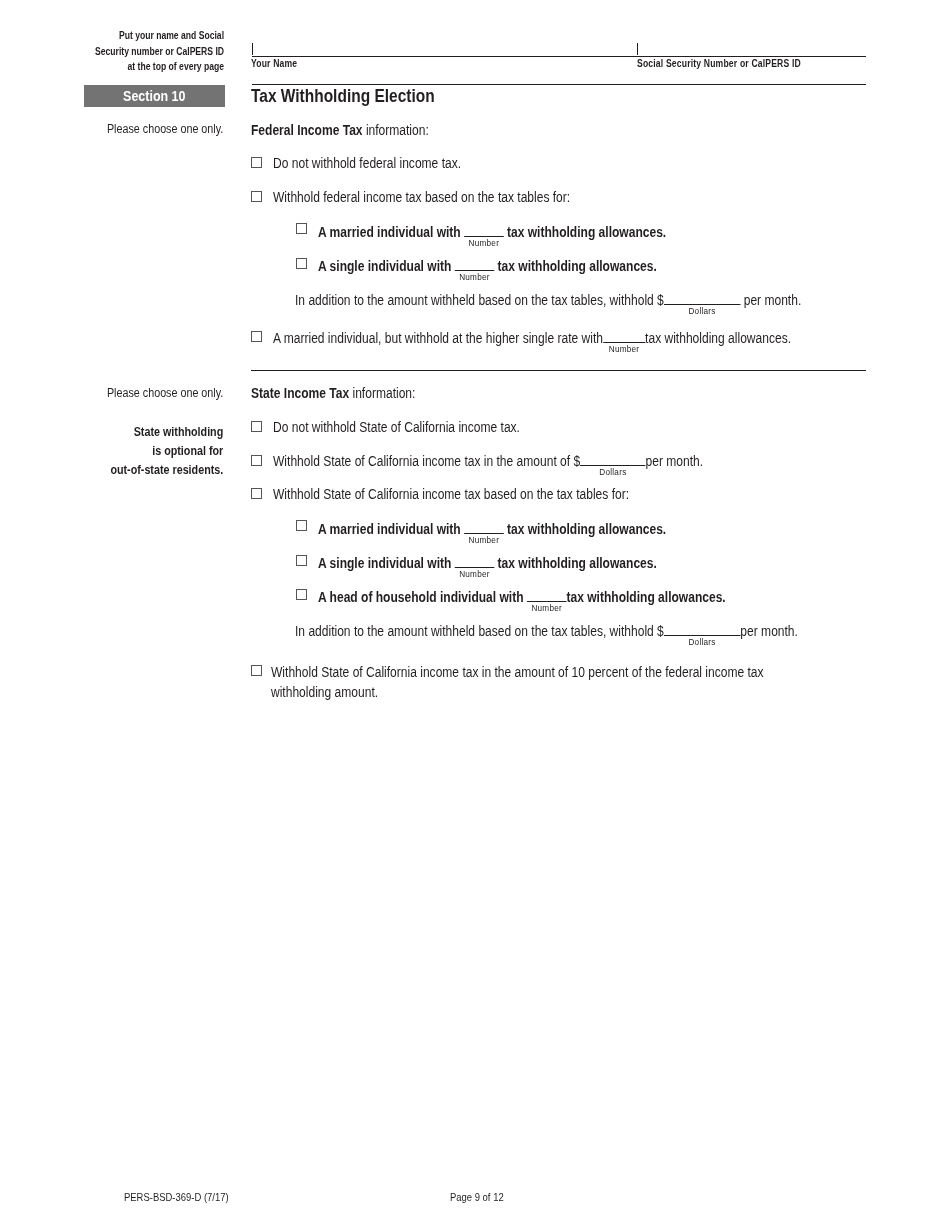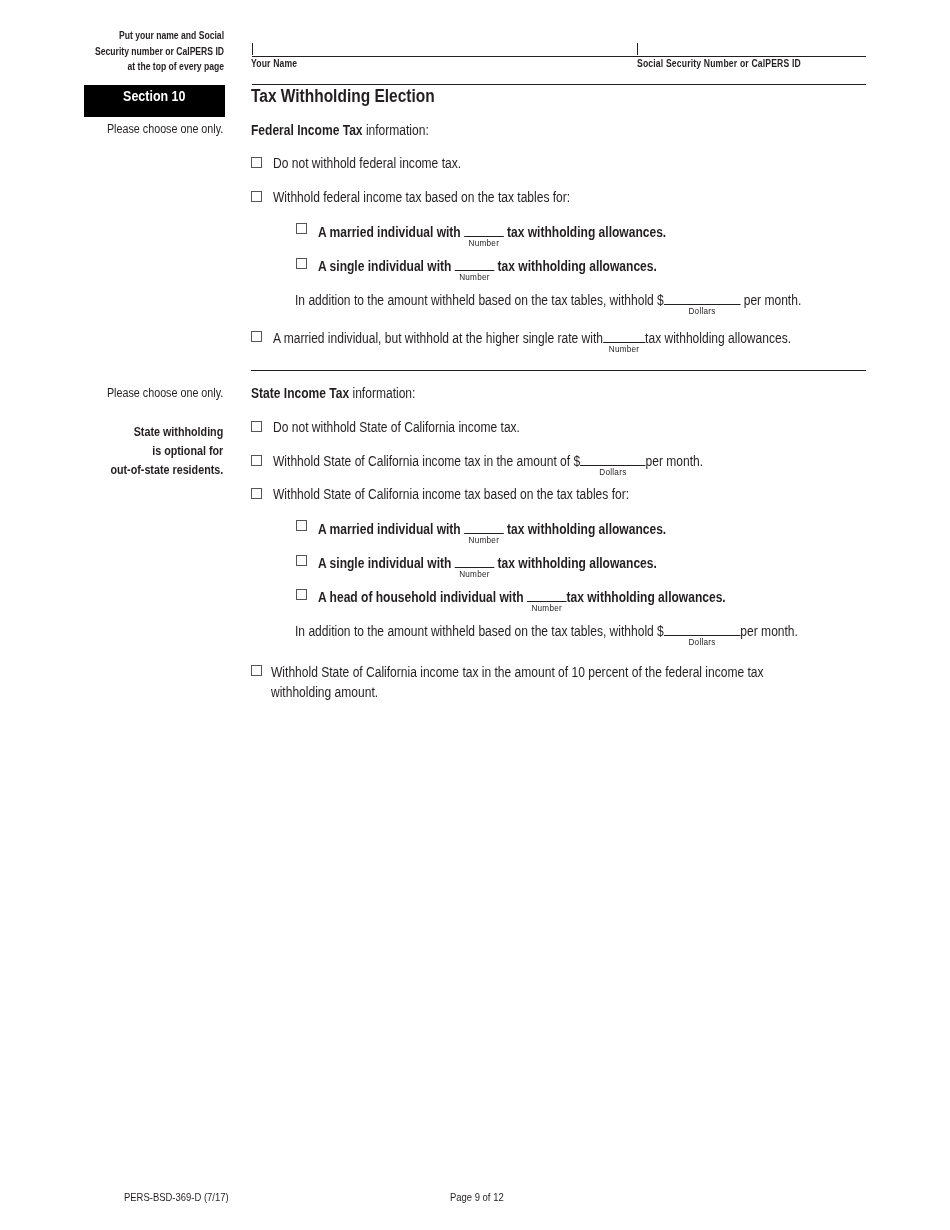--- a/index.html
+++ b/index.html
@@ -11,21 +11,21 @@
   .cond { transform: scaleX(0.86); transform-origin: left top; white-space: nowrap; }
   .cond-r { transform: scaleX(0.86); transform-origin: right top; white-space: nowrap; text-align: right; }
 
   
   .hdr-instr { right: 726px; top: 28px; font-size: 10px; font-weight: bold; line-height: 15.5px; text-align: right; }
   .name-line { left: 252px; top: 56px; width: 614px; height: 0; border-top: 1.3px solid #231f20; }
   .tick { width: 0; height: 12px; border-left: 1.3px solid #231f20; top: 43px; }
   .field-label { font-size: 10px; font-weight: bold; top: 58px; letter-spacing: 0.2px; }
   .rule { height: 0; border-top: 1.3px solid #231f20; }
 
-  .section-tab { left: 84px; top: 85px; width: 141px; height: 32px; background: #000000; color: #fff;
+  .section-tab { left: 84px; top: 85px; width: 141px; height: 22px; background: #737373; color: #fff;
     font-weight: bold; font-size: 14.5px; line-height: 22px; text-align: center; }
   .section-tab span { display: inline-block; transform: scaleX(0.86); }
   .title { left: 251px; top: 86px; font-size: 18px; font-weight: bold; }
 
   .side-note { font-size: 12.5px; line-height: 19px; }
   .body-text { font-size: 14px; line-height: 18px; }
   .bold { font-weight: bold; }
   .cb { width: 11px; height: 11px; border: 1px solid #555; background: #fff; box-sizing: border-box; }
   .blank { display: inline-block; position: relative; border-bottom: 1px solid #231f20; height: 14px; vertical-align: baseline; }
   .blank .sub { position: absolute; left: 0; right: 0; top: 16px; font-size: 9.5px; font-weight: normal; text-align: center; letter-spacing: 0.3px; line-height: 10px; }

